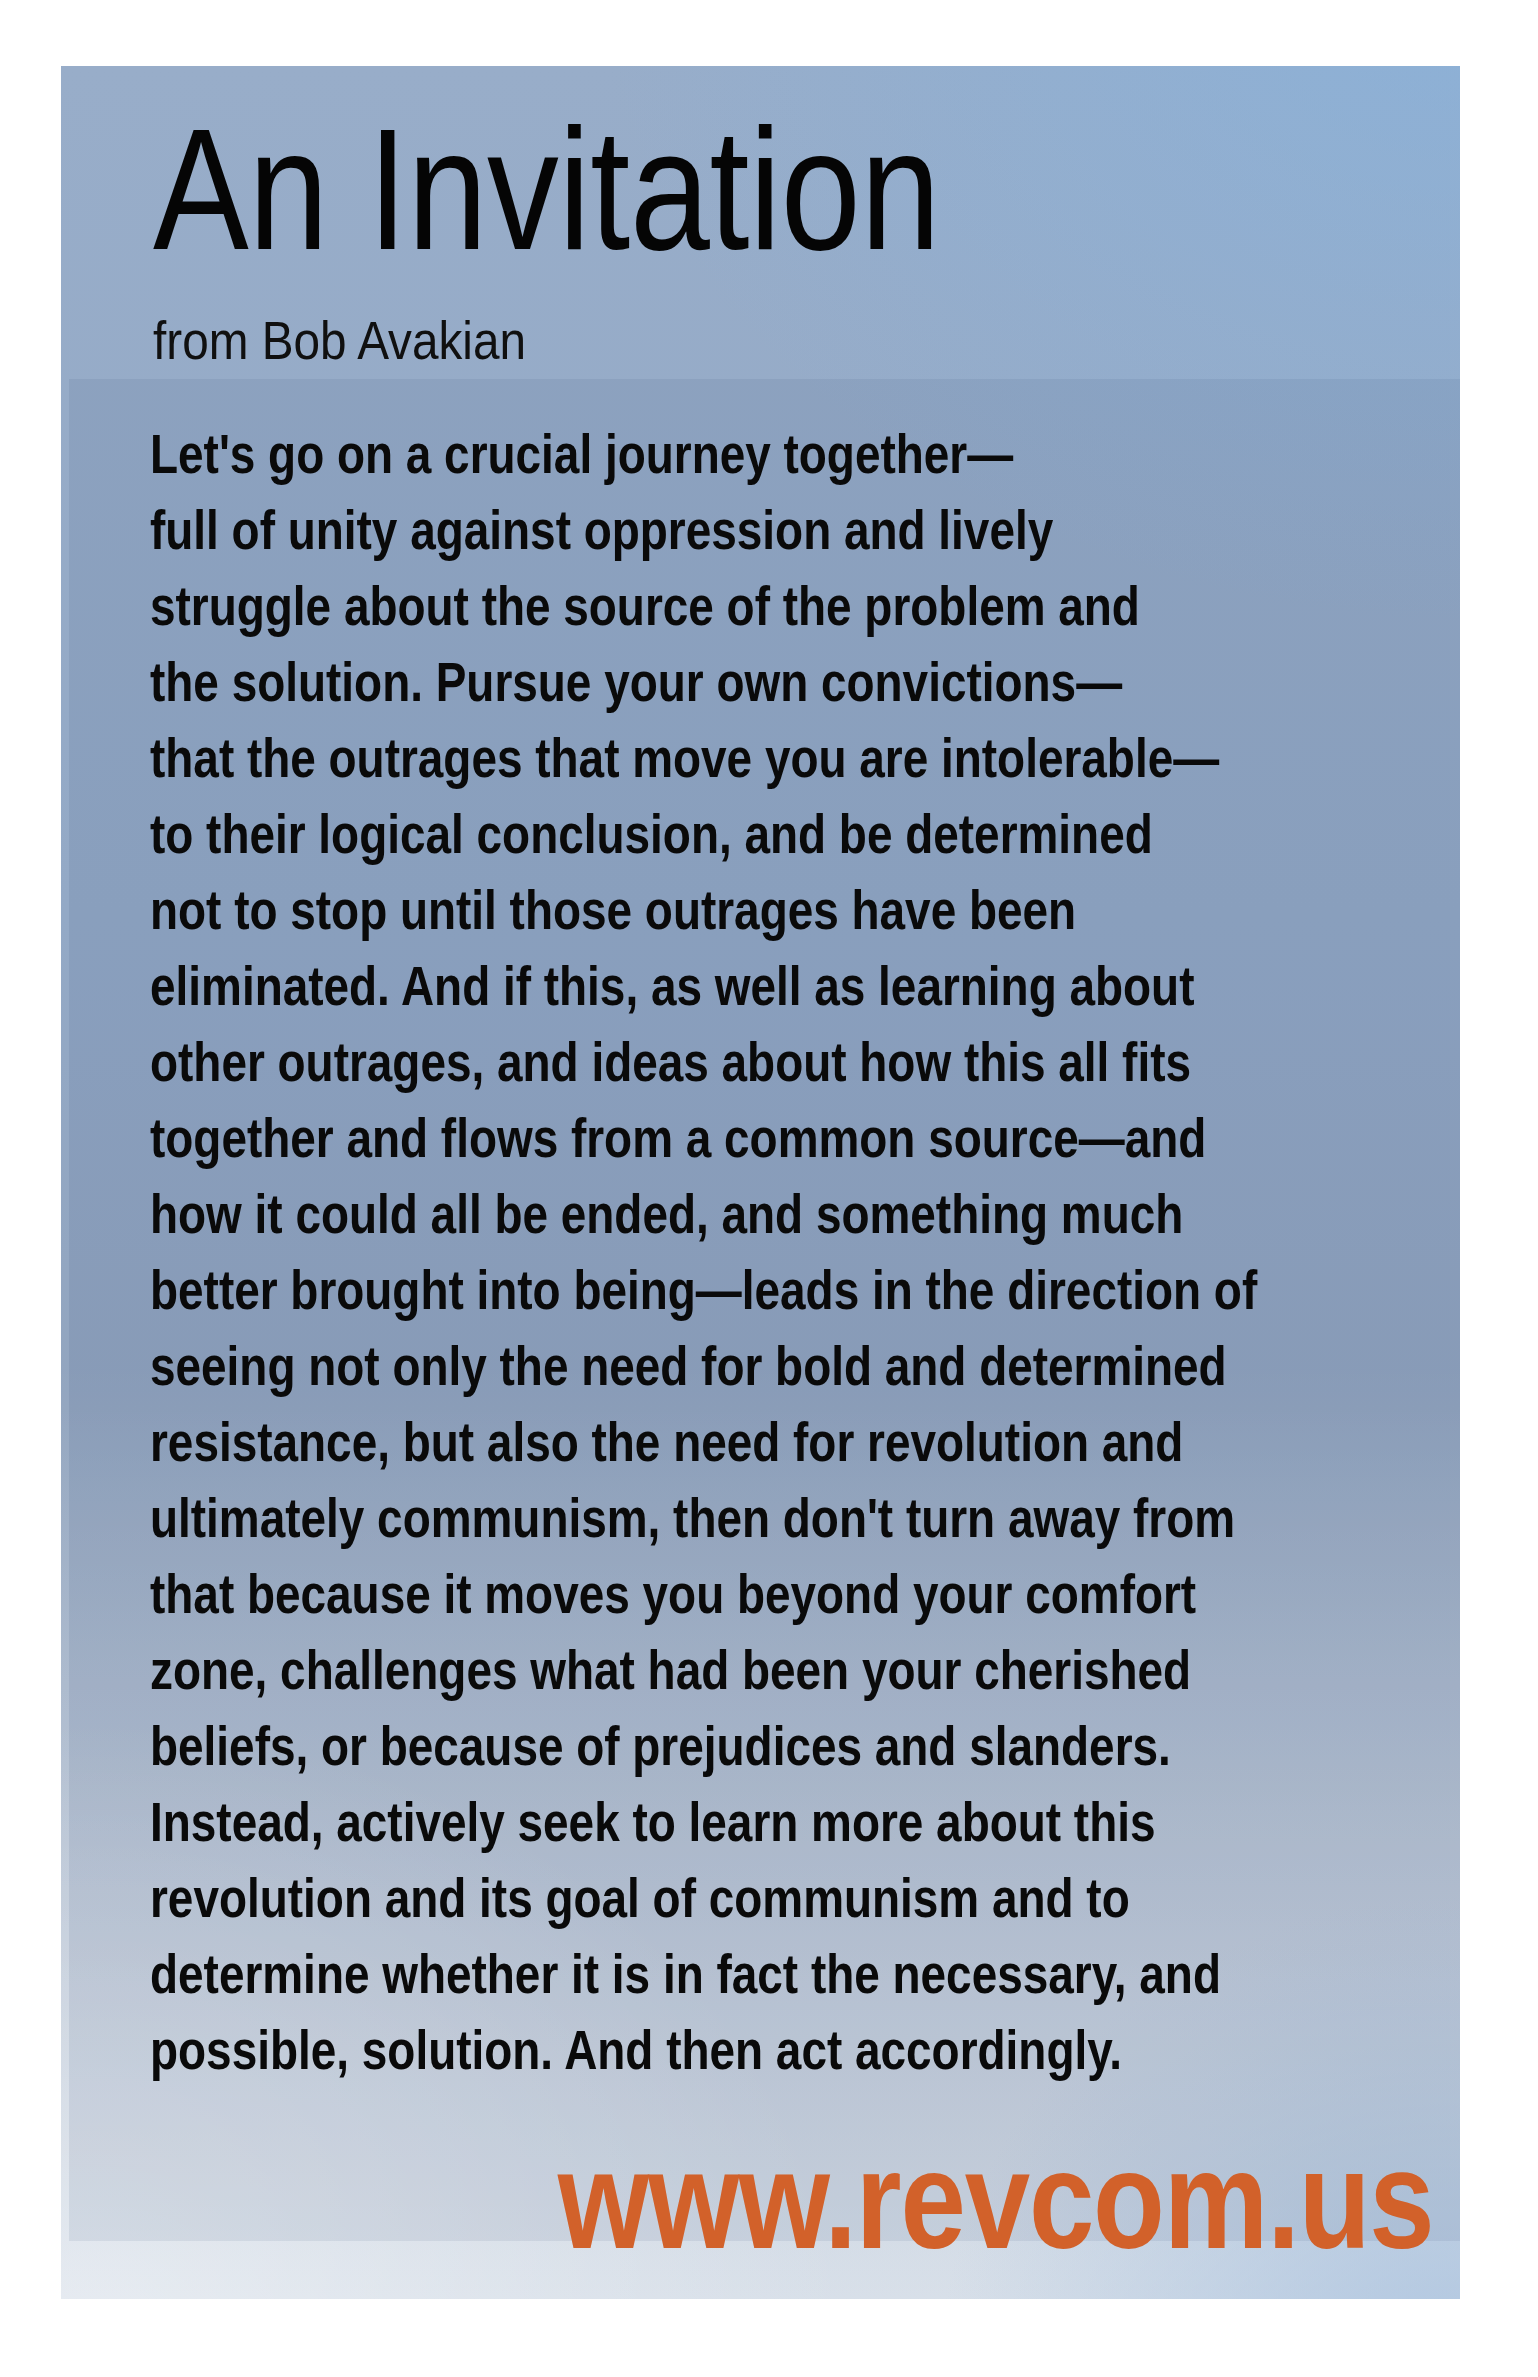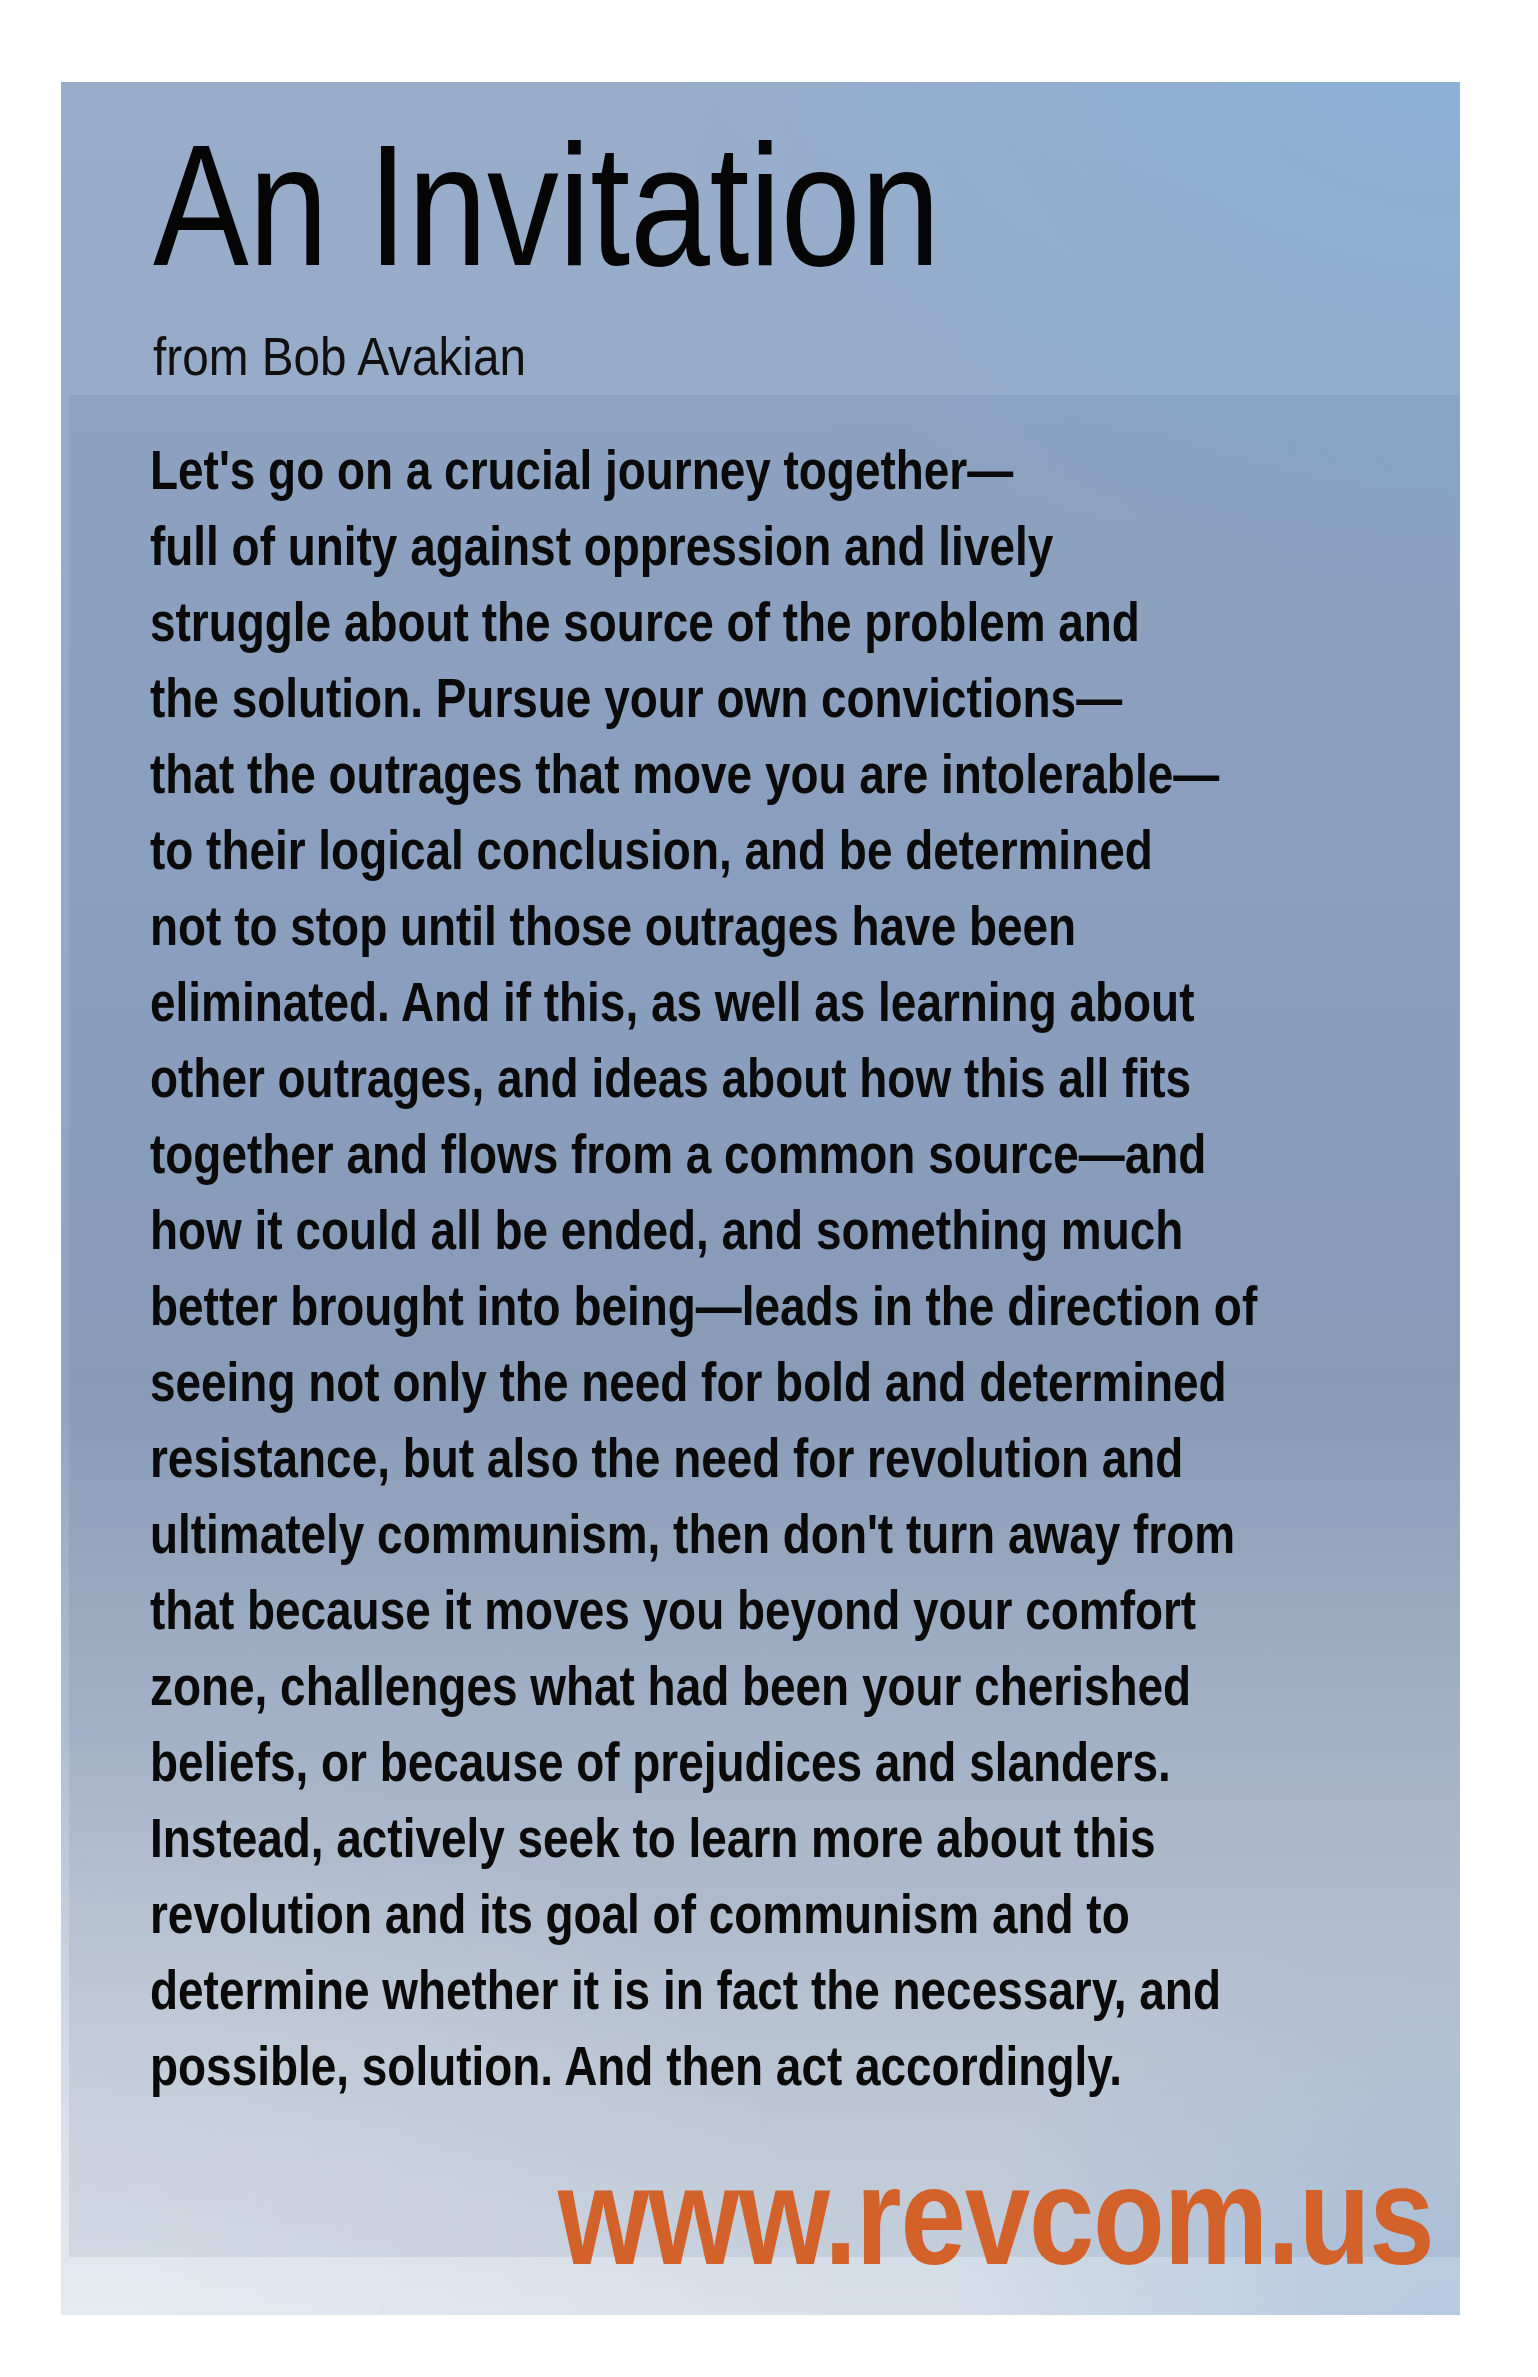--- a/index.html
+++ b/index.html
@@ -10,21 +10,21 @@
     position: relative;
     width: 1538px;
     height: 2377px;
     background: #ffffff;
     font-family: "Liberation Sans", sans-serif;
     overflow: hidden;
   }
   .panel {
     position: absolute;
     left: 61px;
-    top: 82px;
+    top: 66px;
     width: 1399px;
     height: 2233px;
     background:
       radial-gradient(95% 50% at 2% 103%, rgba(255,255,255,0.40) 0%, rgba(255,255,255,0) 58%),
       radial-gradient(60% 34% at 100% 103%, rgba(166,192,222,0.80) 0%, rgba(166,192,222,0) 62%),
       linear-gradient(to bottom, rgba(250,252,255,0) 58%, rgba(250,252,255,0.42) 100%),
       radial-gradient(110% 50% at 102% -4%, rgba(130,180,227,0.55) 0%, rgba(130,180,227,0) 58%),
       linear-gradient(to bottom, #98adc9 0%, #93a9c6 38%, #92a5bf 60%, #aebbcd 85%, #bfcbd9 100%);
   }
   .overlay {

